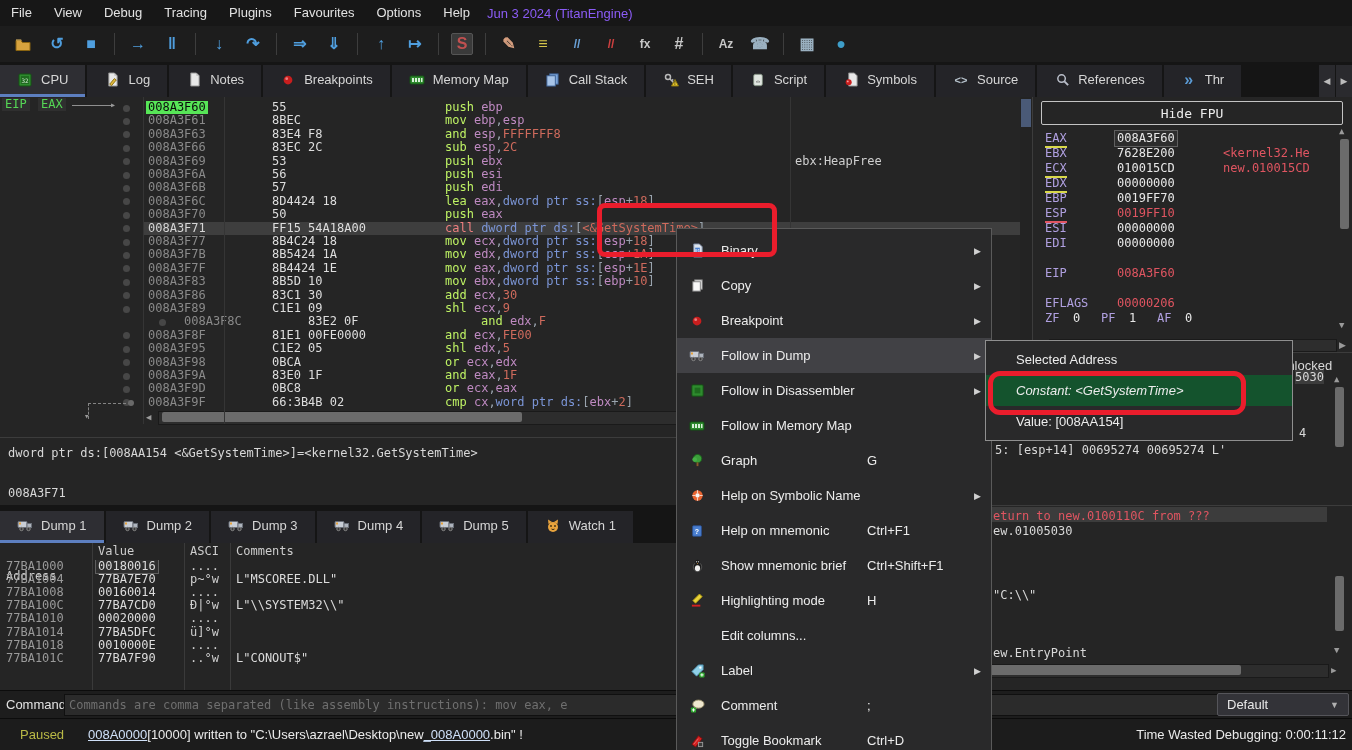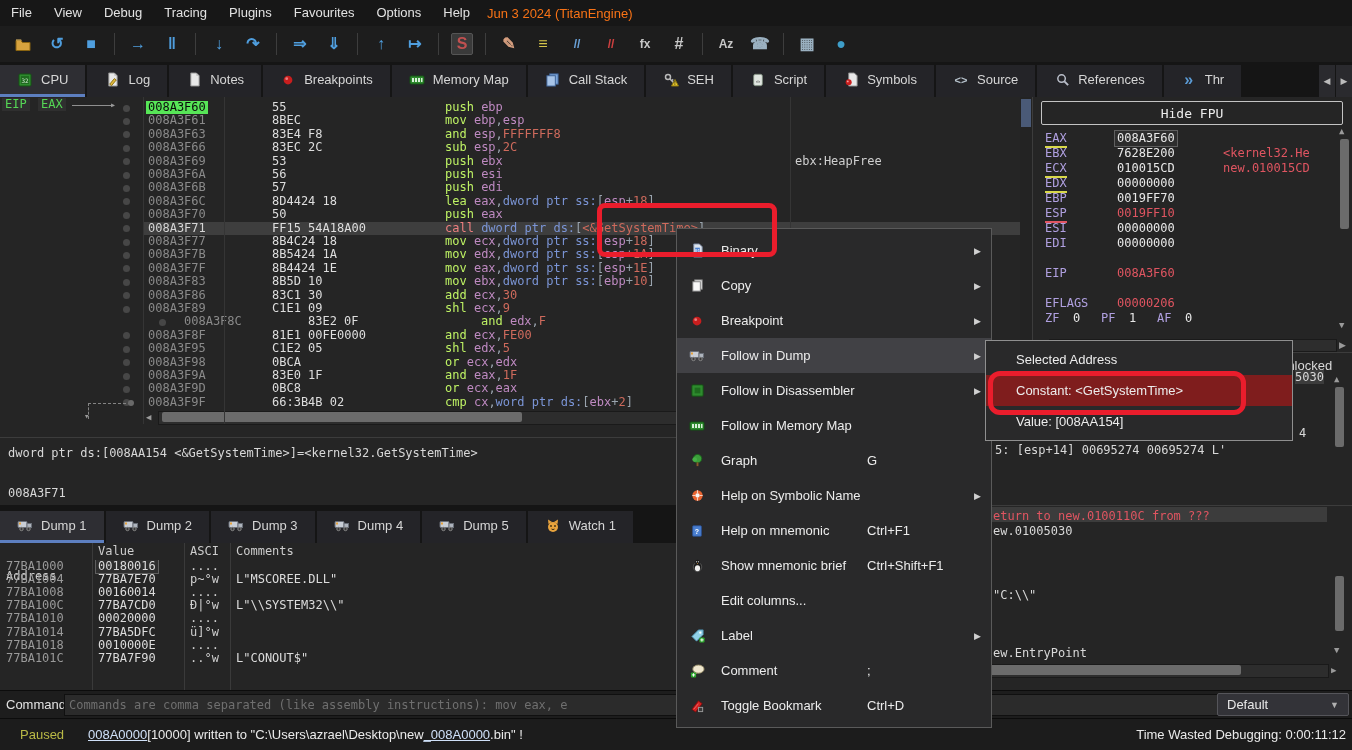--- a/index.html
+++ b/index.html
@@ -4,21 +4,21 @@
 <style>
   html,body{margin:0;padding:0;background:#141414;width:1352px;height:750px;overflow:hidden;
     font-family:"Liberation Sans",sans-serif;-webkit-font-smoothing:antialiased;}
   .mono{font-family:"DejaVu Sans Mono",monospace;}
   .abs{position:absolute;}
   #app{position:relative;width:1352px;height:750px;background:#1b1b1b;}
 
   
   #menubar{left:0;top:0;width:1352px;height:26px;background:#171717;display:flex;align-items:center;}
   .mitem{color:#e2e2e2;font-size:13px;padding:0 11px;line-height:26px;cursor:default;}
-  #buildinfo{color:#f97316;font-size:13px;padding-left:6px;}
+  #buildinfo{color:#8b5cf6;font-size:13px;padding-left:6px;}
 
   
   #toolbar{left:0;top:26px;width:1352px;height:36px;background:#1d1d1d;display:flex;align-items:center;padding-left:6px;box-sizing:border-box;}
   .tbtn{width:28px;height:28px;display:flex;align-items:center;justify-content:center;margin:0 3px;border-radius:2px;}
   .tbtn .glyph{font-size:16px;font-weight:bold;line-height:1;}
   .tsep{width:1px;height:22px;background:#3d3d3d;margin:0 6px;}
   .ic{display:inline-flex;width:16px;height:16px;align-items:center;justify-content:center;}
   .sbox{background:#3a3a3a;border:1px solid #555;width:20px;height:20px;display:flex;align-items:center;justify-content:center;border-radius:2px;}
 
   
@@ -110,21 +110,21 @@
   
   #ctxmenu{left:676px;top:228px;width:316px;background:#29292a;border:1px solid #5a5a5a;z-index:20;padding:4px 0;box-sizing:border-box;}
   .cmi{height:35px;display:flex;align-items:center;position:relative;}
   .cmi.hl{background:#414145;}
   .cmi .ic{position:absolute;left:12px;}
   .cmi .lbl{position:absolute;left:44px;color:#ececec;font-size:13px;}
   .cmi .sc{position:absolute;left:190px;color:#ececec;font-size:13px;}
   .cmi .arr{position:absolute;right:10px;color:#d0d0d0;font-size:9px;}
   #submenu{left:985px;top:340px;width:308px;height:101px;background:#29292a;border:1px solid #8f8f8f;z-index:25;padding:3px 0;box-sizing:border-box;}
   .smi{height:31px;display:flex;align-items:center;position:relative;}
-  .smi.hl{background:#7f1d1d;}
+  .smi.hl{background:#14532d;font-style:italic;}
   .smi .lbl{position:absolute;left:30px;color:#ececec;font-size:13px;}
 
   
   .annot{position:absolute;border:5px solid #ea1d2c;border-radius:8px;z-index:40;pointer-events:none;}
   #annot1{left:597px;top:203px;width:170px;height:44px;}
   #annot2{left:988px;top:371px;width:248px;height:34px;border-radius:12px;}
 </style>
 </head>
 <body>
 
@@ -850,20 +850,30 @@
             <circle cx="8" cy="4.5" r="2.6" fill="#1c1c1c"></circle>
             <circle cx="7" cy="4" r="0.6" fill="#fff"></circle>
             <circle cx="9" cy="4" r="0.6" fill="#fff"></circle>
             <path d="M7.3 5.5h1.4L8 6.6z" fill="#e8a33d"></path>
           </svg>
         </span>
         <span class="lbl">Show mnemonic brief</span>
         <span class="sc">Ctrl+Shift+F1</span>
       </div>
       <div class="cmi">
+        <span class="ic">
+          <svg viewBox="0 0 16 16" width="15" height="15">
+            <rect x="6" y="1" width="4" height="10" transform="rotate(45 8 6)" fill="#e8d23a" stroke="#a89410"></rect>
+            <rect x="2" y="12.5" width="9" height="2" fill="#d42020"></rect>
+          </svg>
+        </span>
+        <span class="lbl">Highlighting mode</span>
+        <span class="sc">H</span>
+      </div>
+      <div class="cmi">
         <span class="lbl">Edit columns...</span>
       </div>
       <div class="cmi">
         <span class="ic">
           <svg viewBox="0 0 16 16" width="15" height="15">
             <path d="M2 9l7-7h5v5l-7 7z" fill="#8fd0e8" stroke="#4a8aa8"></path>
             <circle cx="11" cy="5" r="1.2" fill="#fff"></circle>
             <rect x="10" y="10" width="5.5" height="5.5" rx="1" fill="#2da82d"></rect>
             <path d="M12.7 11v3.5M11 12.7h3.5" stroke="#fff"></path>
           </svg>

